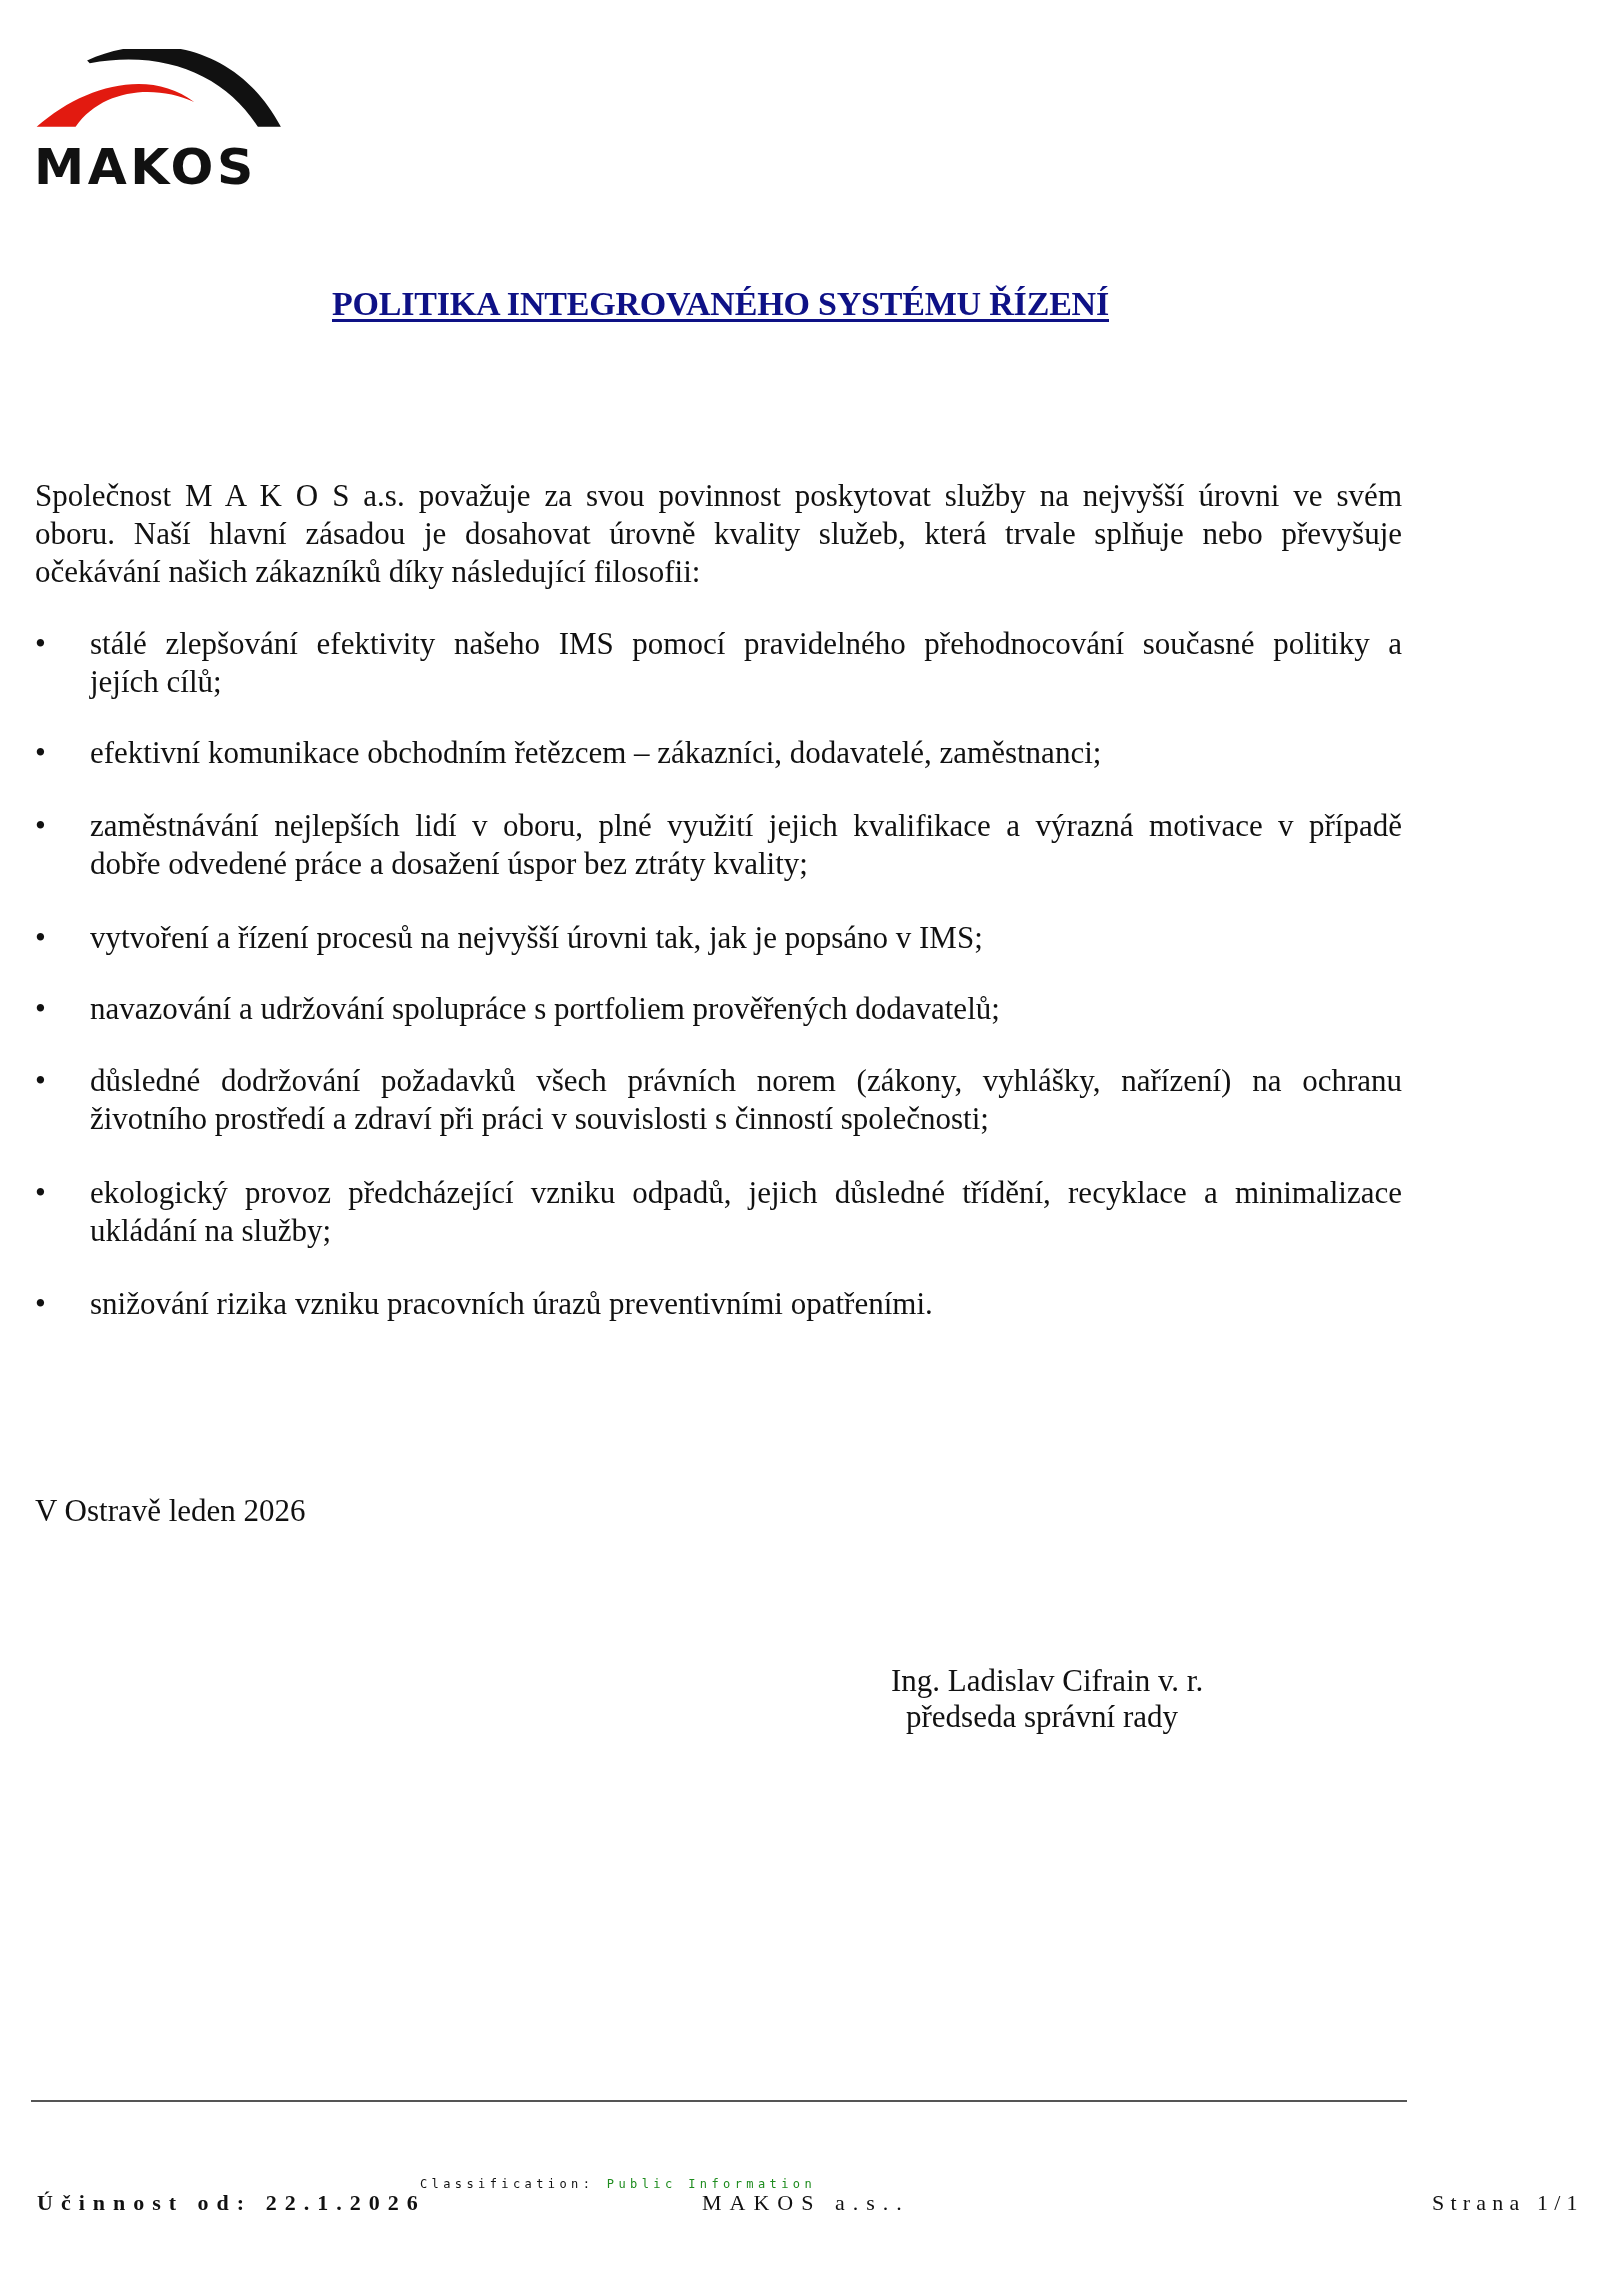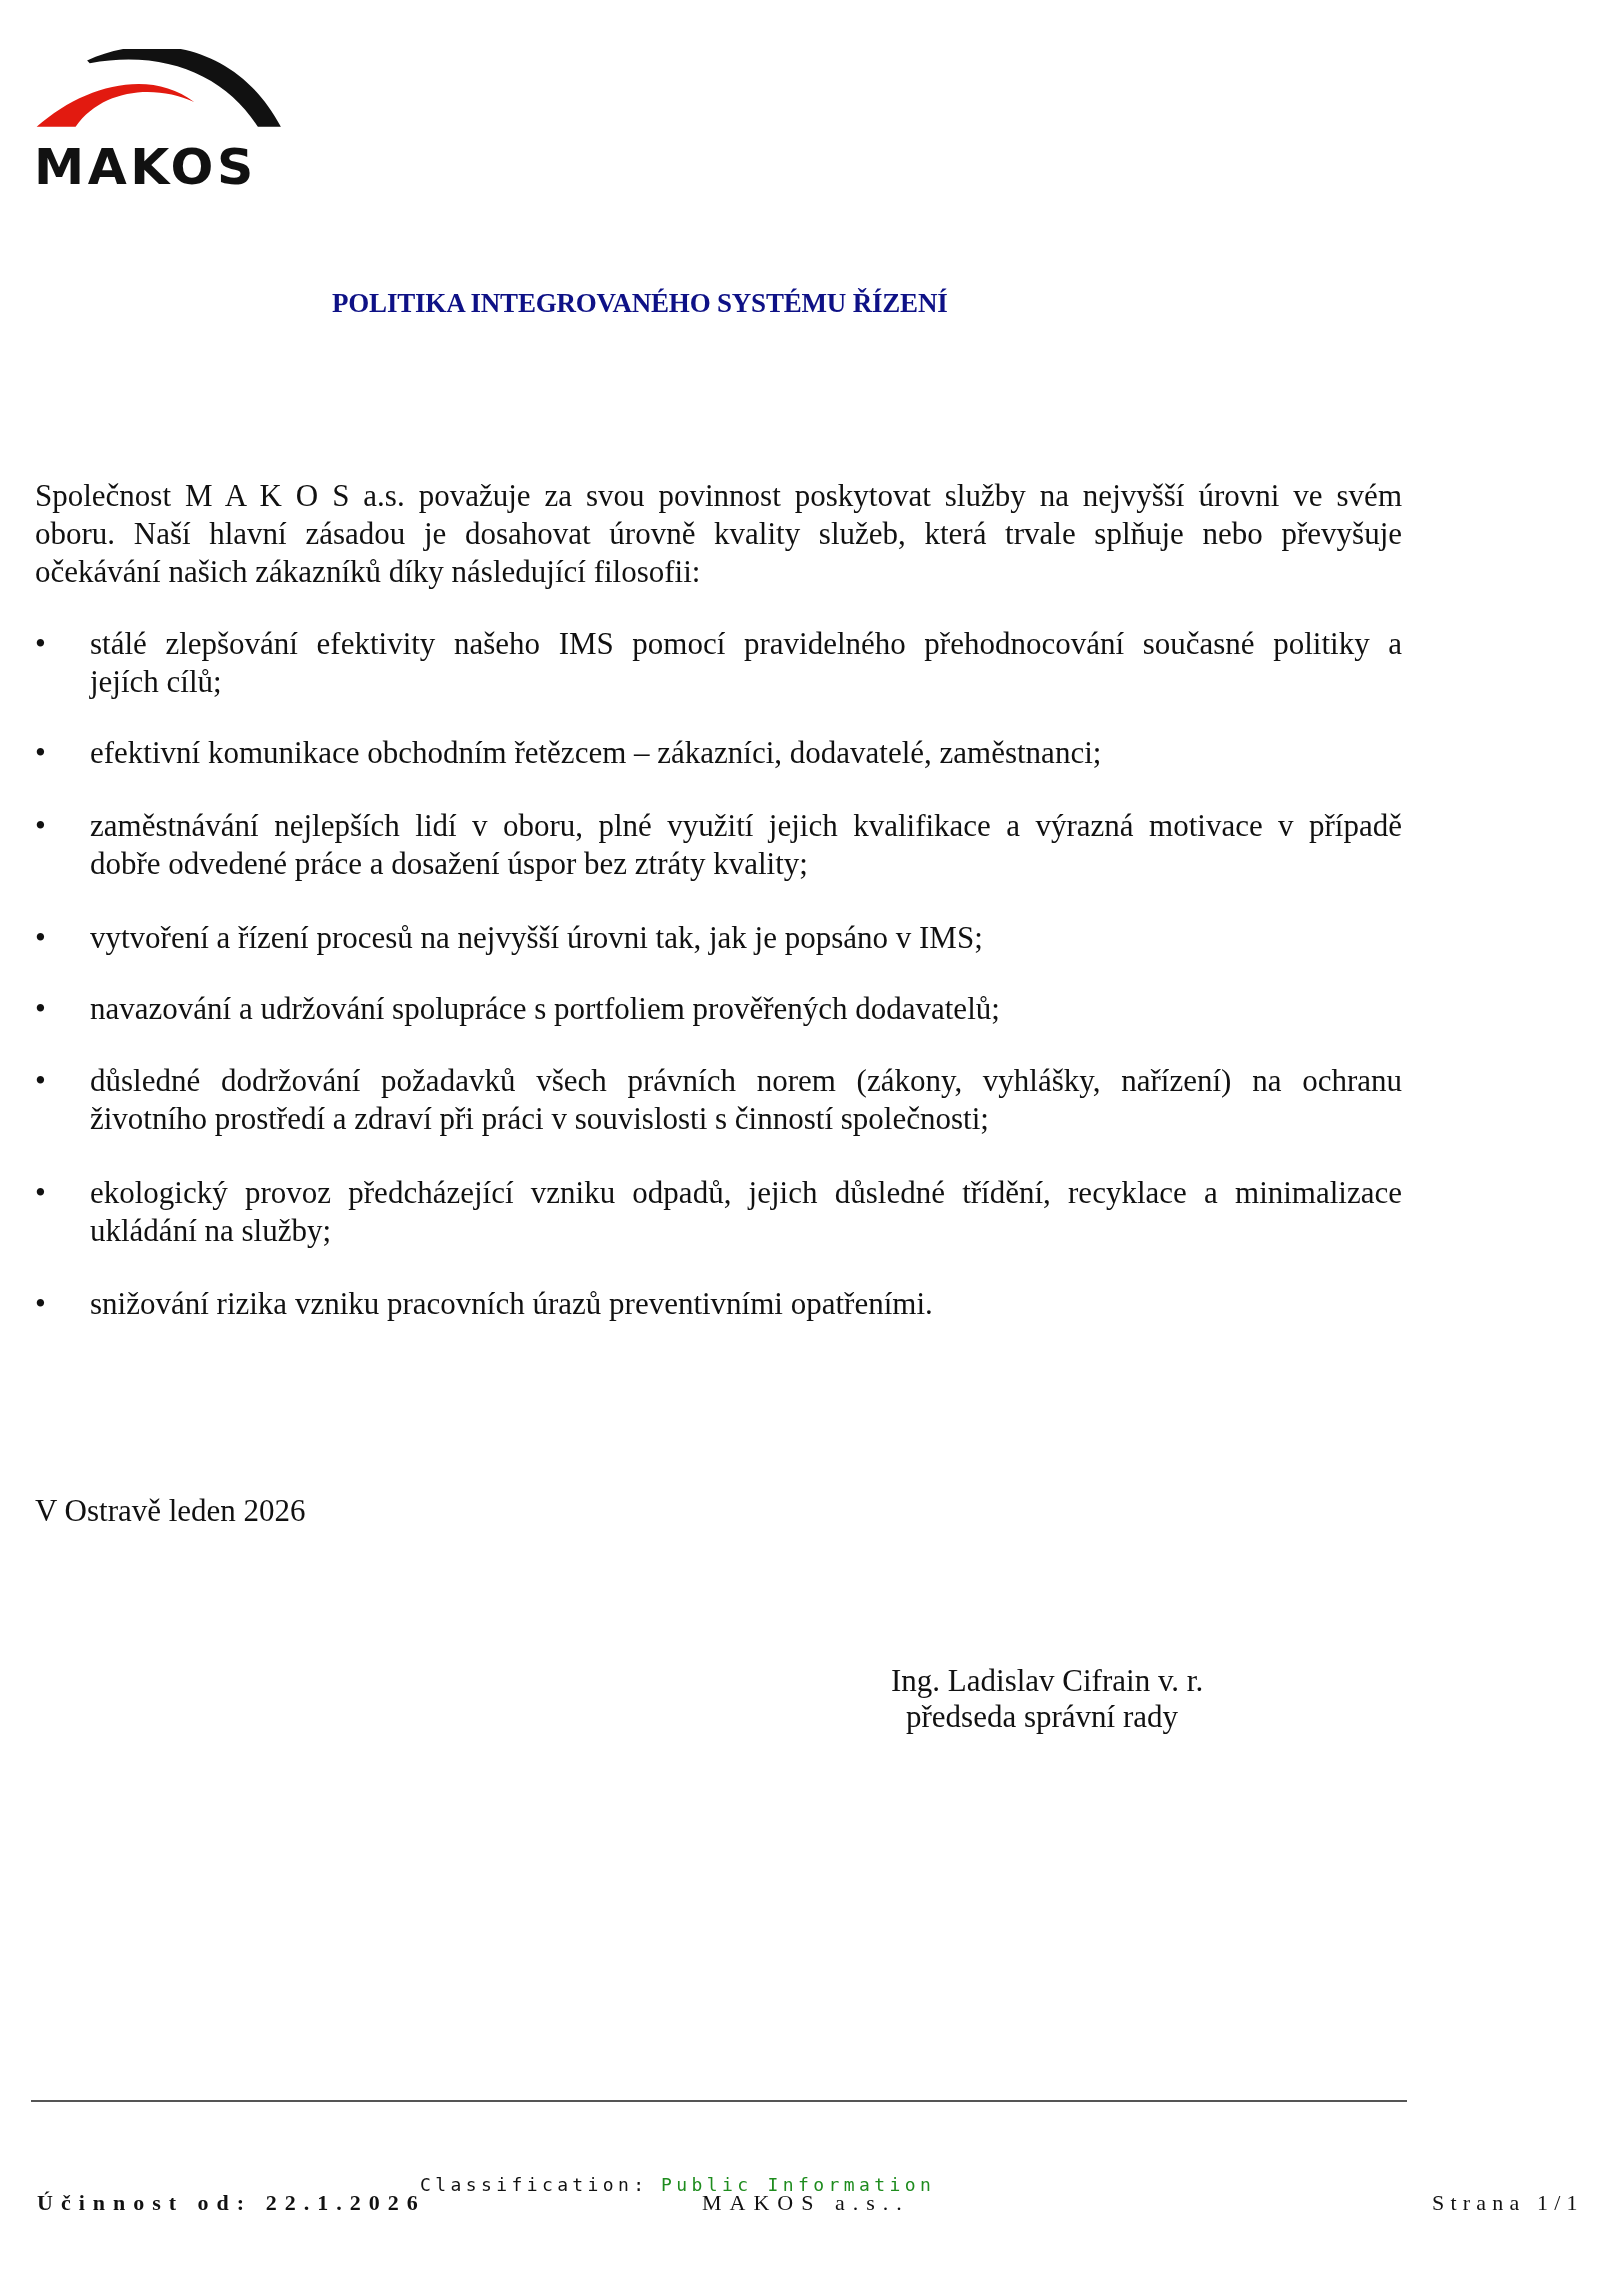--- a/index.html
+++ b/index.html
@@ -4,33 +4,33 @@
 <style>
   html, body { margin: 0; padding: 0; background: #ffffff; }
   body { width: 1617px; height: 2270px; position: relative; overflow: hidden; font-family: "Liberation Serif", "DejaVu Serif", serif; color: #111111; }
   .abs { position: absolute; }
 
   
   #logo { left: 31px; top: 49px; width: 275px; height: 146px; }
   #logo svg { display: block; }
 
   
-  #title { left: 332px; top: 284px; width: 780px; font-family: "Liberation Serif", serif; font-weight: bold; font-size: 27px; line-height: 39px; color: #0e1186; white-space: nowrap; text-decoration-thickness: 2.7px; text-underline-offset: 4.4px; letter-spacing: -0.2px; }
+  #title { left: 332px; top: 284px; width: 780px; font-family: "Liberation Serif", serif; font-weight: bold; font-size: 34px; line-height: 39px; color: #0e1186; white-space: nowrap; text-decoration: underline; text-decoration-thickness: 2.7px; text-underline-offset: 4.4px; letter-spacing: -0.2px; }
 
   
   .line { position: absolute; font-size: 31px; line-height: 38px; height: 38px; white-space: nowrap; overflow: visible; }
   .just { text-align: justify; text-align-last: justify; white-space: normal; }
   .para { left: 35px; width: 1367px; }
   .item { left: 90px; width: 1312px; }
   .bullet { position: absolute; left: 35px; width: 17.7px; font-size: 31px; line-height: 38px; height: 38px; }
   .bullet::before { content: "\2022"; }
 
   
   #footer-rule { left: 31px; top: 2100px; width: 1376px; height: 1.8px; background: #555555; }
-  #classification { top: 2174px; left: 420px; font-family: "DejaVu Sans Mono", "Liberation Mono", monospace; font-size: 18px; line-height: 21px; letter-spacing: 4.4px; white-space: nowrap; }
+  #classification { top: 2174px; left: 420px; font-family: "DejaVu Sans Mono", "Liberation Mono", monospace; font-size: 12px; line-height: 21px; letter-spacing: 4.4px; white-space: nowrap; }
   #classification .cls-label { color: #111111; }
   #classification .cls-value { color: #1e8c1e; margin-left: 12.4px; }
   .foot { position: absolute; top: 2190px; font-size: 22px; line-height: 25px; white-space: nowrap; letter-spacing: 8px; }
   #effective { left: 37px; font-weight: bold; }
   #company { left: 702px; font-weight: normal; }
   #page-num { left: 1432px; font-weight: normal; letter-spacing: 6.2px; }
 </style>
 </head>
 <body>
 

